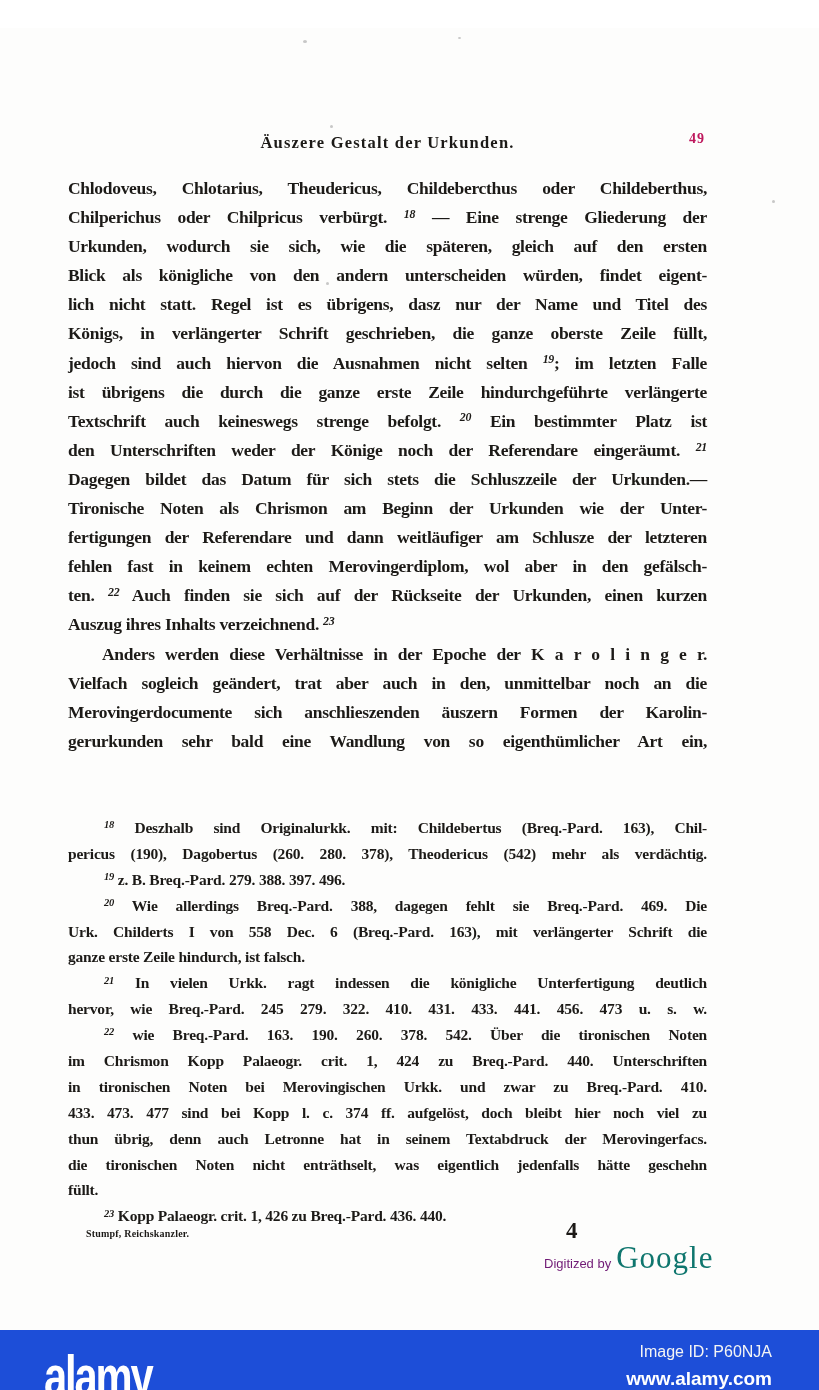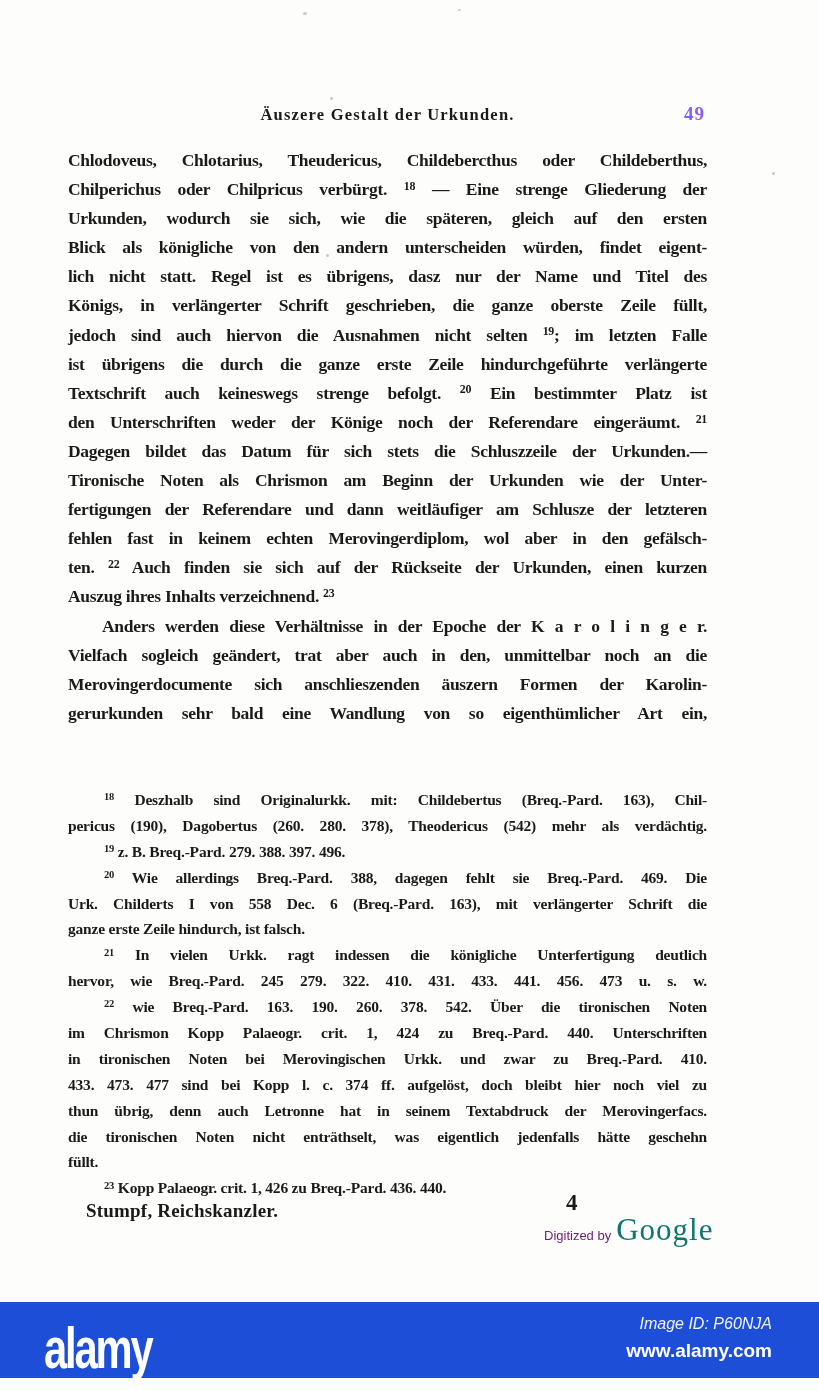--- a/index.html
+++ b/index.html
@@ -1,63 +1,63 @@
 <!DOCTYPE html>
 <html><head>
 <meta charset="utf-8">
 <style>
   html,body{margin:0;padding:0;}
   body{
     width:819px;height:1390px;position:relative;background:#ffffff;
     font-family:"Liberation Serif", serif;
     -webkit-font-smoothing:antialiased;
   }
-  .page{position:absolute;inset:0;background:#fdfdfc;overflow:hidden;}
+  .page{position:absolute;inset:0;background:#fdfdfc;overflow:hidden;margin-top:28px;}
 
   
   .speck{position:absolute;background:#9a9a9a;border-radius:50%;opacity:.55;}
 
   
   .header{position:absolute;left:68px;top:105px;width:639px;height:22px;color:#1c1a17;}
   .header-title{
     text-align:center;font-weight:700;font-size:16.5px;letter-spacing:1.2px;
   }
   .page-number{
-    position:absolute;right:2px;top:-2px;font-weight:700;font-size:19px;color:#8b5cf6;letter-spacing:1px;
+    position:absolute;right:2px;top:-2px;font-weight:700;font-size:14px;color:#be185d;letter-spacing:1px;
   }
 
   
   .body-text{
     position:absolute;left:68px;top:146px;width:639px;
     font-size:17.5px;font-weight:700;color:#1c1a17;
     line-height:29.1px;letter-spacing:-0.3px;
   }
   .line{height:29.1px;text-align:justify;text-align-last:justify;}
   .line.end{text-align-last:left;}
   .line.indent{text-indent:34px;}
 
   sup{
     font-size:68%;line-height:0;vertical-align:baseline;
-    position:relative;top:-0.45em;font-weight:700;
+    position:relative;top:-0.45em;font-weight:700;font-style:italic;
   }
 
   
   .footnotes{
     position:absolute;left:68px;top:787px;width:639px;
     font-size:15.5px;font-weight:700;color:#1c1a17;
     line-height:25.9px;letter-spacing:-0.2px;
   }
   .fline{height:25.9px;text-align:justify;text-align-last:justify;}
   .fline.end{text-align-last:left;}
   .fline.indent{text-indent:36px;}
 
   
   .signature{
     position:absolute;left:86px;top:1200px;
-    font-size:19px;font-weight:700;color:#1c1a17;letter-spacing:0.2px;
+    font-size:10px;font-weight:700;color:#1c1a17;letter-spacing:0.2px;
   }
   .sheet-number{
     position:absolute;left:566px;top:1190px;
     font-size:23px;font-weight:700;color:#1c1a17;
   }
 
   
   .google-wm{
     position:absolute;left:544px;top:1212px;display:flex;align-items:baseline;gap:5px;
   }
@@ -75,21 +75,21 @@
   .alamy-logo{
     position:absolute;left:44px;top:12px;
     font-family:"Liberation Sans", sans-serif;font-weight:700;
     font-size:58px;color:#ffffff;letter-spacing:-3px;
     transform:scaleX(0.72);transform-origin:left top;
   }
   .bar-right{
     position:absolute;right:47px;top:13px;text-align:right;
     font-family:"Liberation Sans", sans-serif;color:#ffffff;
   }
-  .bar-right .image-id{font-size:16px;font-weight:400;color:#f4f4f4;font-style:italic;}
+  .bar-right .image-id{font-size:16px;font-weight:400;color:#f4f4f4;}
   .bar-right .alamy-url{font-size:19px;font-weight:700;margin-top:7px;color:#ffffff;text-align:center;}
 </style>
 </head>
 <body>
 
 <div class="page">
 
   <div class="speck" style="left:303px;top:12px;width:4px;height:3px;"></div>
   <div class="speck" style="left:458px;top:9px;width:3px;height:2px;"></div>
   <div class="speck" style="left:330px;top:97px;width:3px;height:3px;"></div>

